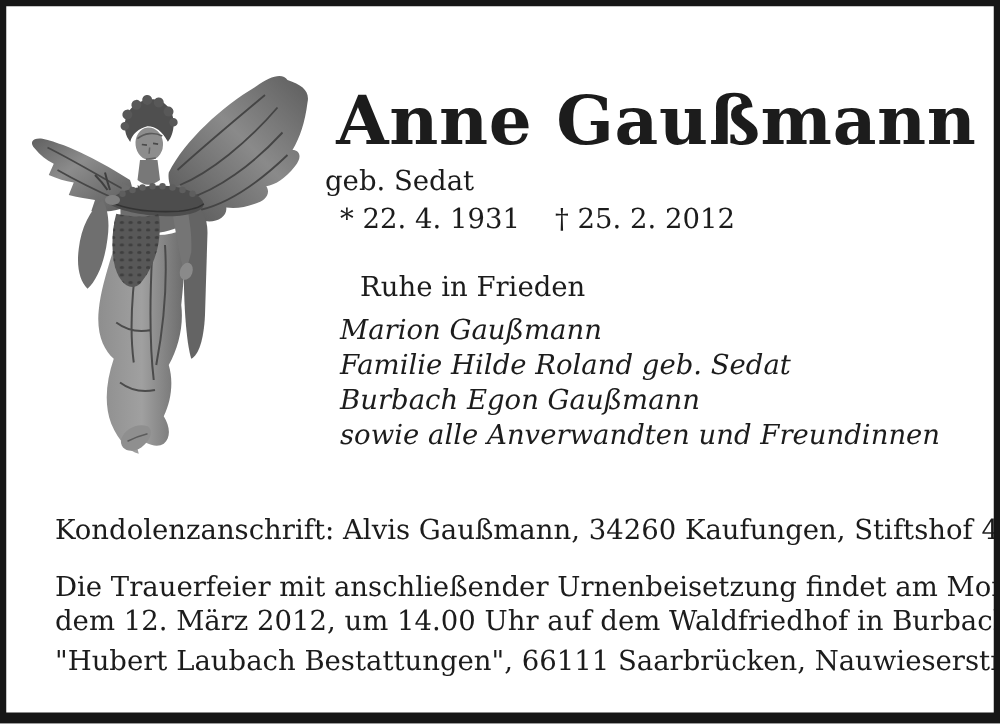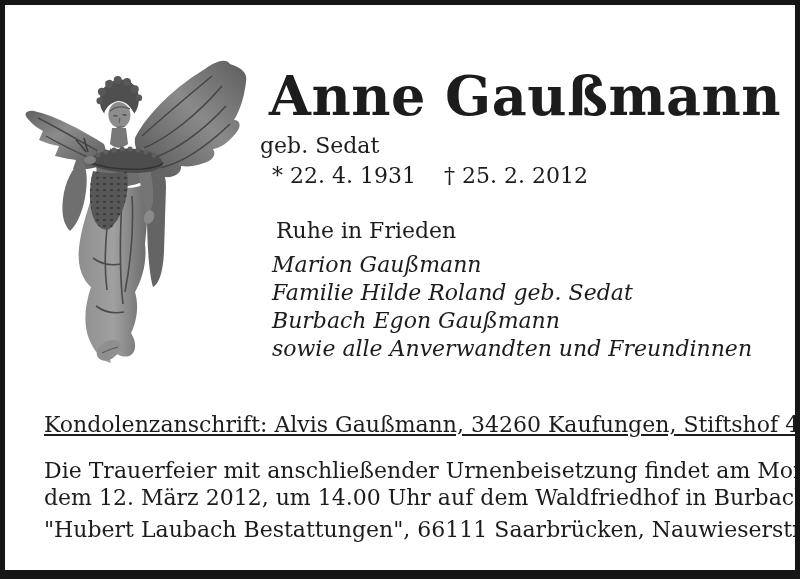--- a/index.html
+++ b/index.html
@@ -17,23 +17,23 @@
     border-bottom-width:9px;
     box-sizing:border-box;
     pointer-events:none;
   }
   .t{position:absolute;white-space:nowrap;}
   .intro{left:272px;top:27px;font-size:22px;}
   .name{left:269px;top:64px;font-size:54px;font-weight:bold;letter-spacing:.5px;margin:0;line-height:1.2;}
   .maiden{left:260px;top:133px;font-size:22px;}
   .dates{left:272px;top:163px;font-size:22px;}
   .dates .death{margin-left:28px;}
-  .motto{left:276px;top:218px;font-size:22px;text-align:center;}
+  .motto{left:288px;top:218px;font-size:22px;text-align:center;}
   .mourners{left:272px;top:251px;font-size:22px;font-style:italic;line-height:28px;}
-  .condolence{left:44px;top:412px;font-size:22px;text-decoration:underline;}
+  .condolence{left:44px;top:412px;font-size:22px;}
   .funeral{left:44px;top:457px;font-size:22px;line-height:27px;}
   .home{left:44px;top:517px;font-size:22px;}
   .angel{position:absolute;left:18px;top:56px;}
 </style>
 </head>
 <body>
 
 <div class="ad">
 
   <svg class="angel" width="248" height="348" viewBox="0 0 248 348" role="img" aria-label="angel statue">

